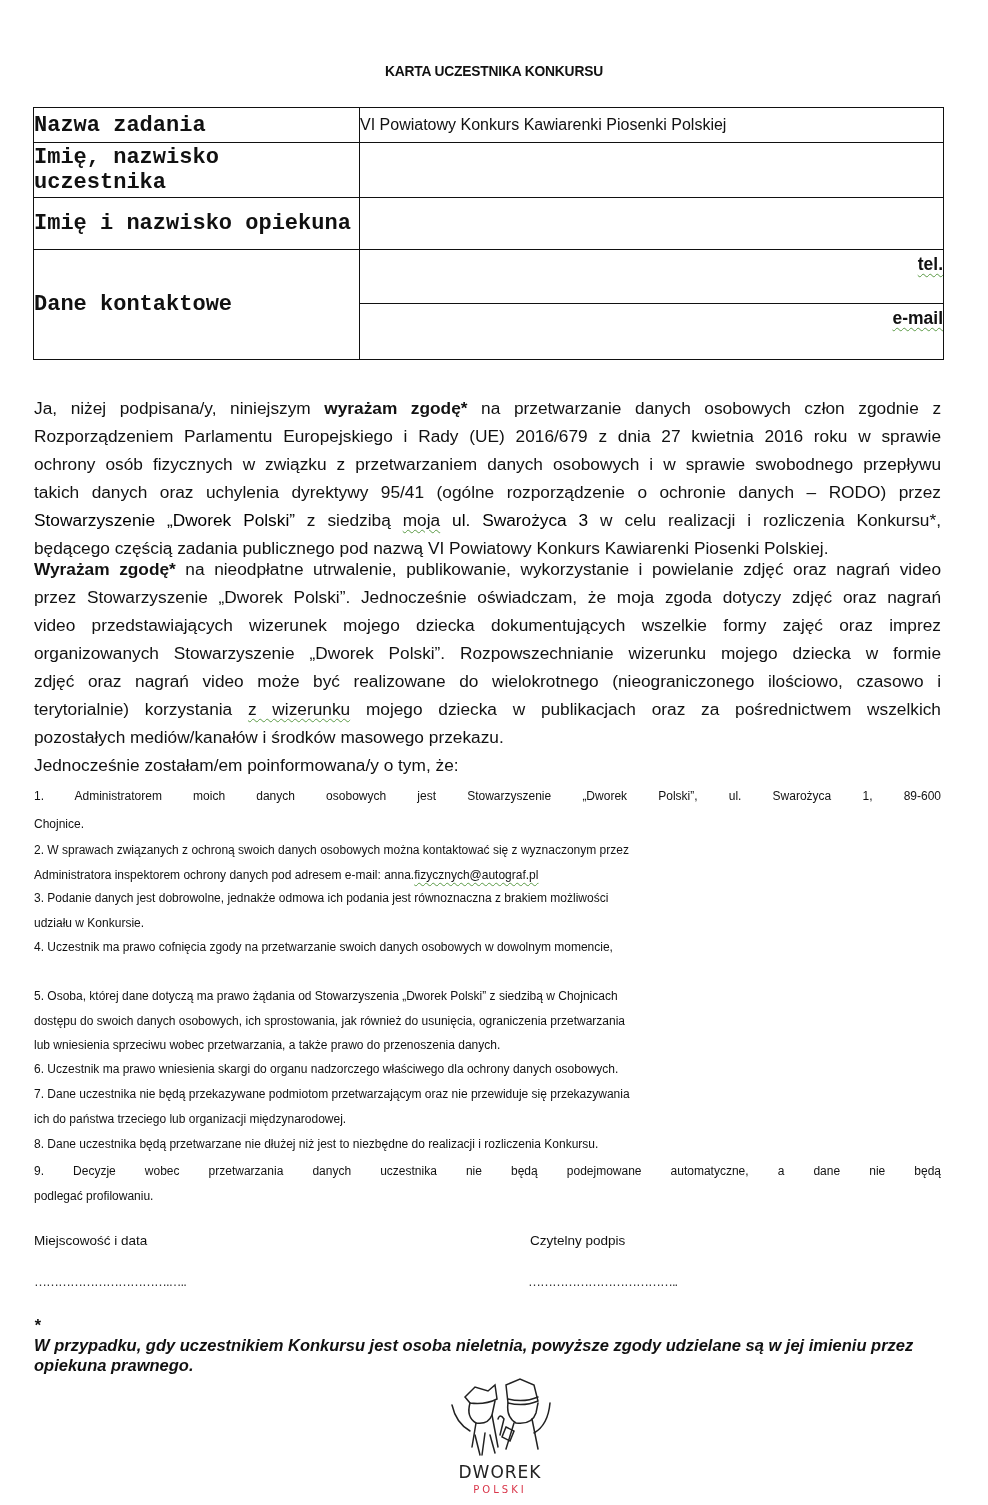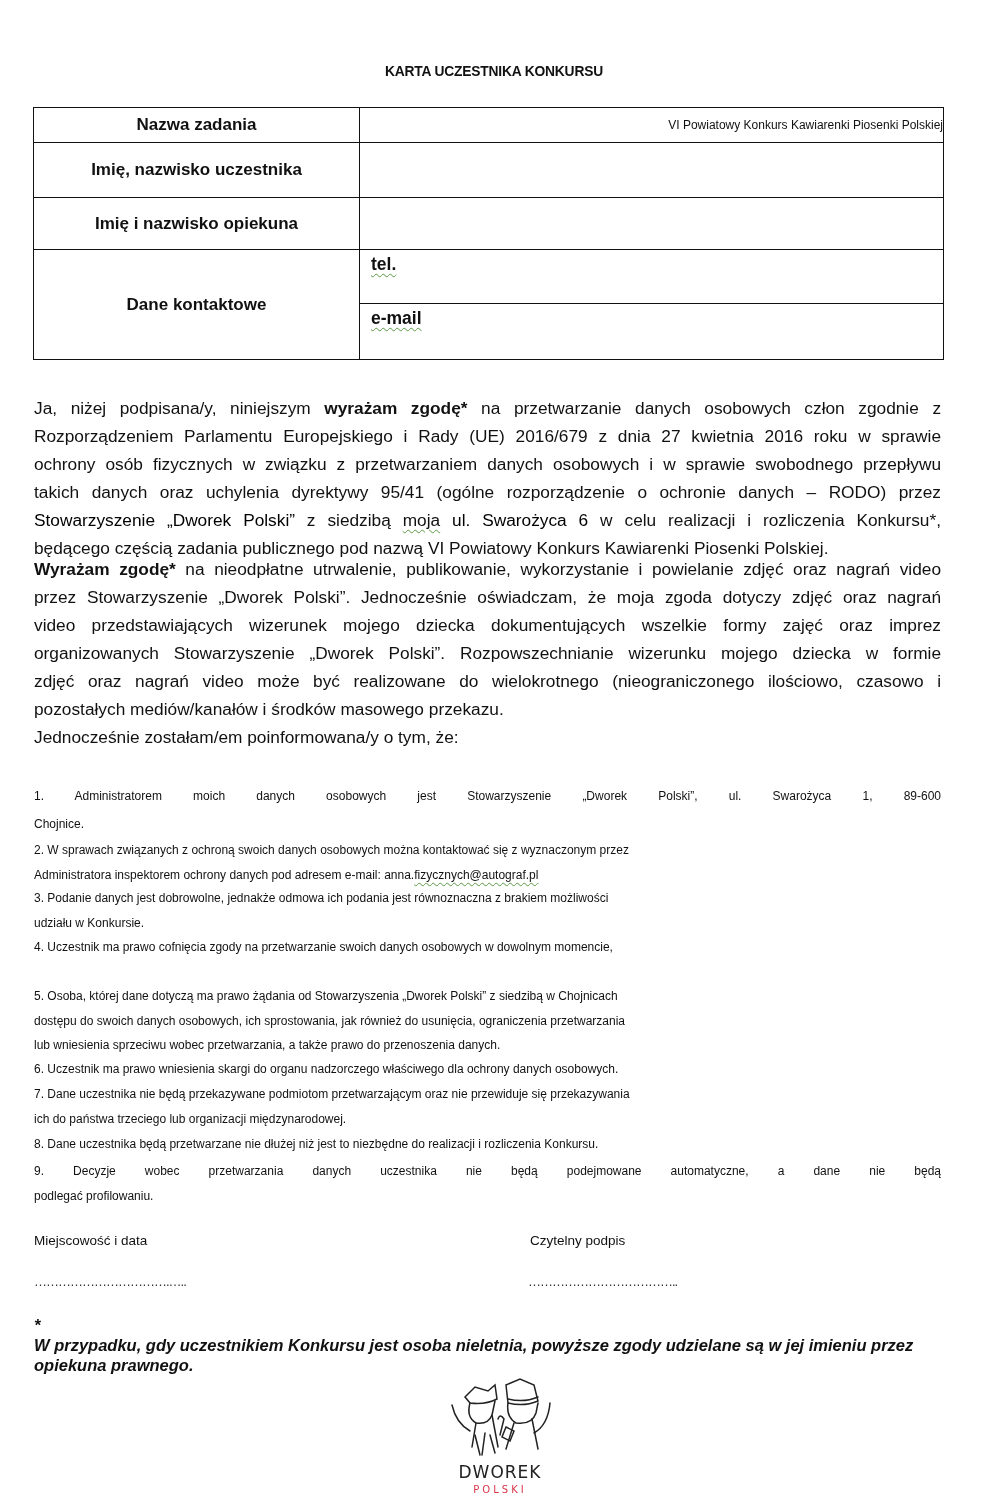--- a/index.html
+++ b/index.html
@@ -3,23 +3,23 @@
 <meta charset="utf-8">
 <style>
   html, body { margin: 0; padding: 0; background: #ffffff; }
   body { width: 988px; height: 1505px; position: relative; overflow: hidden;
          font-family: "Liberation Sans", "DejaVu Sans", sans-serif; color: #111; }
   .title { position: absolute; top: 62px; left: 0; width: 988px; text-align: center;
            font-weight: bold; font-size: 15px; letter-spacing: -0.2px; transform: scaleX(0.92); }
   table.card { position: absolute; top: 107px; left: 33px; width: 911px; border-collapse: collapse;
                font-size: 17px; }
   table.card td { border: 1.5px solid #111; padding: 0; }
-  td.label { width: 325px; text-align: center; font-weight: bold; font-size: 17px; }
-  td.value { text-align: right; font-size: 12px; }
-  td.sub { text-align: left; vertical-align: top; padding: 4px 0 0 11px !important; font-weight: bold; font-size: 17.5px; }
+  td.label { width: 325px; text-align: left; font-weight: bold; font-size: 22px; font-family: Liberation Mono, monospace; }
+  td.value { text-align: left; font-size: 16px; }
+  td.sub { text-align: right; vertical-align: top; padding: 4px 0 0 11px !important; font-weight: bold; font-size: 17.5px; }
   .squiggle { text-decoration: underline wavy #5a9a45; text-decoration-thickness: 1px; text-underline-offset: 3px; }
   .body { position: absolute; left: 34px; width: 907px; font-size: 17.3px; line-height: 28px; }
   .line { display: block; height: 28px; white-space: nowrap; text-align: justify; text-align-last: justify; }
   .line.last { text-align-last: left; }
   .grey { color: #000000; }
   .b { font-weight: bold; }
   .list { position: absolute; left: 34px; width: 907px; font-size: 12px; }
   .list .line { height: 24.5px; line-height: 24.5px; }
   .sig-label { position: absolute; font-size: 13.5px; top: 1233px; }
   .sig-dots { position: absolute; font-size: 13px; top: 1274px; letter-spacing: -1px; color: #333; }
@@ -54,30 +54,31 @@
     <td class="sub"><span class="squiggle">e-mail</span></td>
   </tr>
 </tbody>
   </table>
 
 <div class="body" style="top:394px">
   <span class="line"><span>Ja, niżej podpisana/y, niniejszym </span><span class="b">wyrażam zgodę*</span><span> na przetwarzanie danych osobowych człon zgodnie z</span></span>
   <span class="line">Rozporządzeniem Parlamentu Europejskiego i Rady (UE) 2016/679 z dnia 27 kwietnia 2016 roku w sprawie</span>
   <span class="line">ochrony osób fizycznych w związku z przetwarzaniem danych osobowych i w sprawie swobodnego przepływu</span>
   <span class="line">takich danych oraz uchylenia dyrektywy 95/41 (ogólne rozporządzenie o ochronie danych – RODO) przez</span>
-  <span class="line"><span class="grey">Stowarzyszenie „Dworek Polski”</span><span> z siedzibą </span><span class="squiggle">moja</span><span>  </span><span class="grey">ul. Swarożyca 6</span><span> w celu realizacji i rozliczenia Konkursu*,</span></span>
+  <span class="line"><span class="grey">Stowarzyszenie „Dworek Polski”</span><span> z siedzibą </span><span class="squiggle">moja</span><span>  </span><span class="grey">ul. Swarożyca 3</span><span> w celu realizacji i rozliczenia Konkursu*,</span></span>
   <span class="line last">będącego częścią zadania publicznego pod nazwą VI Powiatowy Konkurs Kawiarenki Piosenki Polskiej.</span>
 </div>
 
 <div class="body" style="top:555px">
   <span class="line"><span class="b">Wyrażam zgodę*</span><span> na nieodpłatne utrwalenie, publikowanie, wykorzystanie i powielanie zdjęć oraz nagrań video</span></span>
   <span class="line">przez Stowarzyszenie „Dworek Polski”. Jednocześnie oświadczam, że moja zgoda dotyczy zdjęć oraz nagrań</span>
   <span class="line">video przedstawiających wizerunek mojego dziecka dokumentujących wszelkie formy zajęć oraz imprez</span>
   <span class="line">organizowanych Stowarzyszenie „Dworek Polski”. Rozpowszechnianie wizerunku mojego dziecka w formie</span>
   <span class="line">zdjęć oraz nagrań video może być realizowane do wielokrotnego (nieograniczonego ilościowo, czasowo i</span>
+  <span class="line"><span>terytorialnie) korzystania </span><span class="squiggle">z  wizerunku</span><span> mojego dziecka w publikacjach oraz za pośrednictwem wszelkich</span></span>
   <span class="line last">pozostałych mediów/kanałów i środków masowego przekazu.</span>
   <span class="line last">Jednocześnie zostałam/em poinformowana/y o tym, że:</span>
 </div>
 
 <div class="list" style="top:782px">
   <span class="line" style="height:28px;line-height:28px">1. Administratorem moich danych osobowych jest Stowarzyszenie „Dworek Polski”, ul. Swarożyca 1, 89-600</span>
   <span class="line last" style="height:28px;line-height:28px">Chojnice.</span>
 </div>
 <div class="list" style="top:838px">
   <span class="line last">2. W sprawach związanych z ochroną swoich danych osobowych można kontaktować się z wyznaczonym przez</span>

